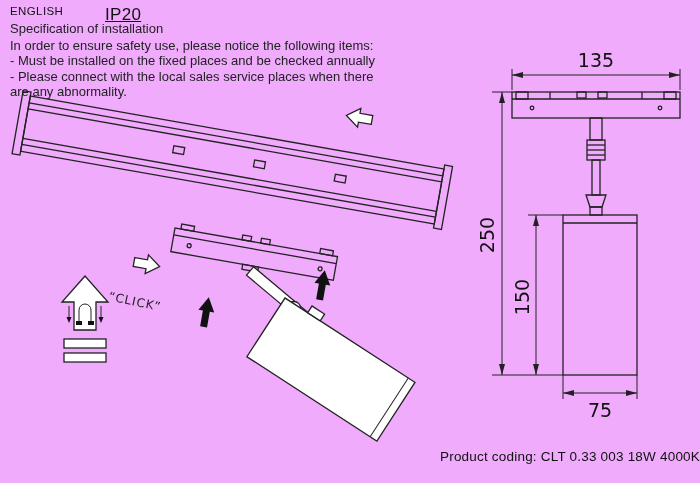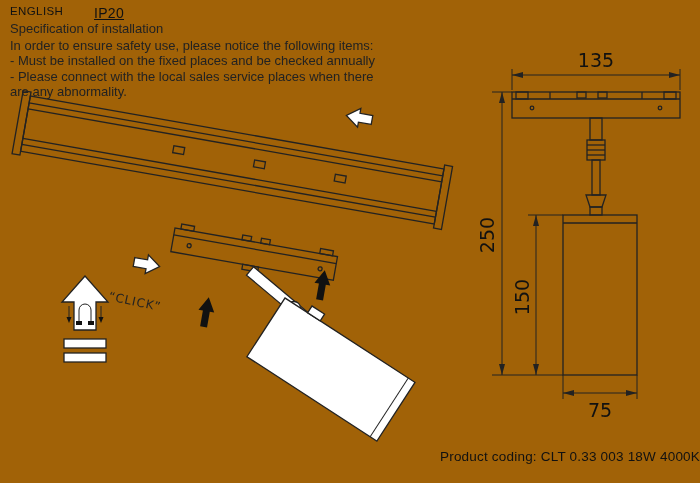--- a/index.html
+++ b/index.html
@@ -1,21 +1,21 @@
 <!DOCTYPE html>
 <html><head>
 <meta charset="utf-8">
 <style>
   * { margin:0; padding:0; box-sizing:border-box; }
   html,body { width:700px; height:483px; background:#fff; color:#111;
               font-family:"Liberation Sans", sans-serif; }
-  .page { position:relative; width:700px; height:483px; overflow:hidden; background:#a16207; }
+  .page { position:relative; width:700px; height:483px; overflow:hidden; background:#f0abfc; }
 
   .lang  { position:absolute; left:10px;  top:5px; font-size:11.5px; letter-spacing:.4px; }
-  .ip    { position:absolute; left:94px; top:5px; font-size:14px; letter-spacing:.3px;text-decoration:underline; }
+  .ip    { position:absolute; left:105px; top:5px; font-size:17px; letter-spacing:.3px;text-decoration:underline; }
 
   .spec  { position:absolute; left:10px; top:21px; width:370px;
            font-size:13px; line-height:1.2; color:#222; }
   .spec .title { margin-bottom:1px; }
 
   .illu  { position:absolute; left:0; top:78px; }
   .dims  { position:absolute; left:480px; top:45px; }
 
   svg { display:block; }
   svg text { font-family:"DejaVu Sans", sans-serif; fill:#111; }

